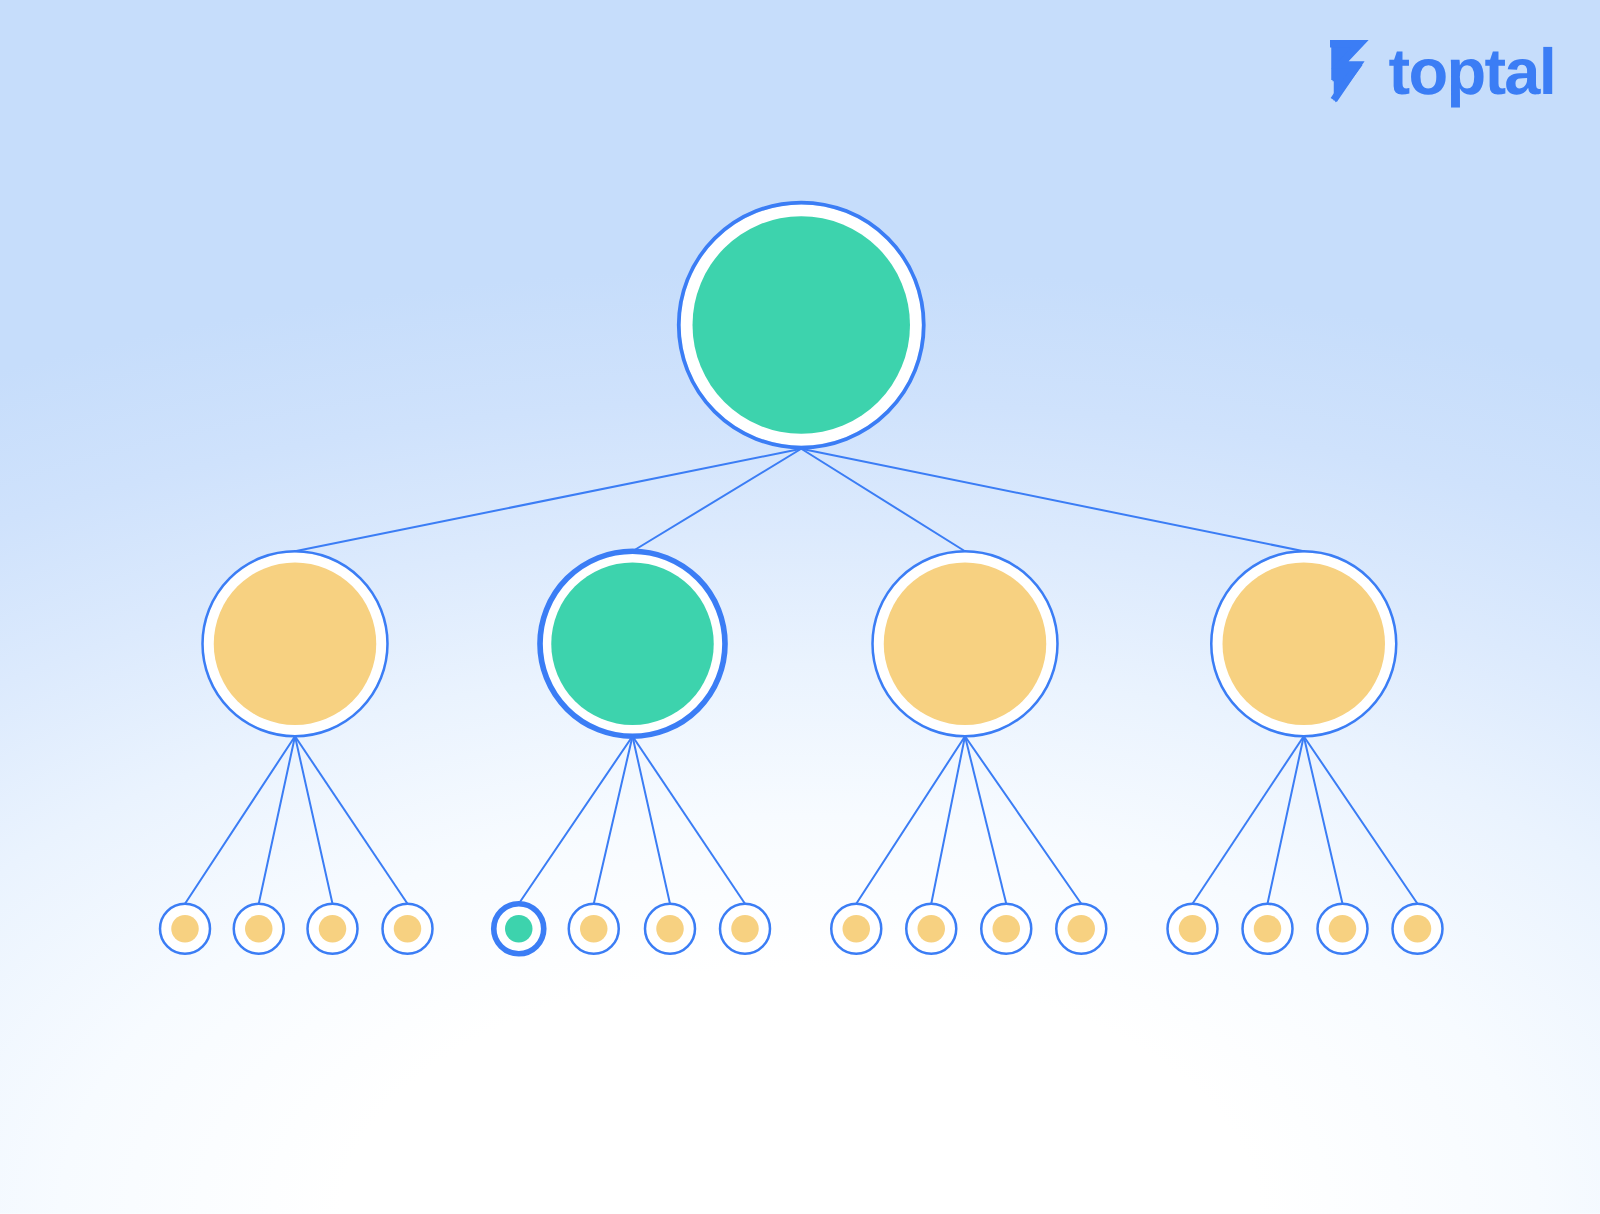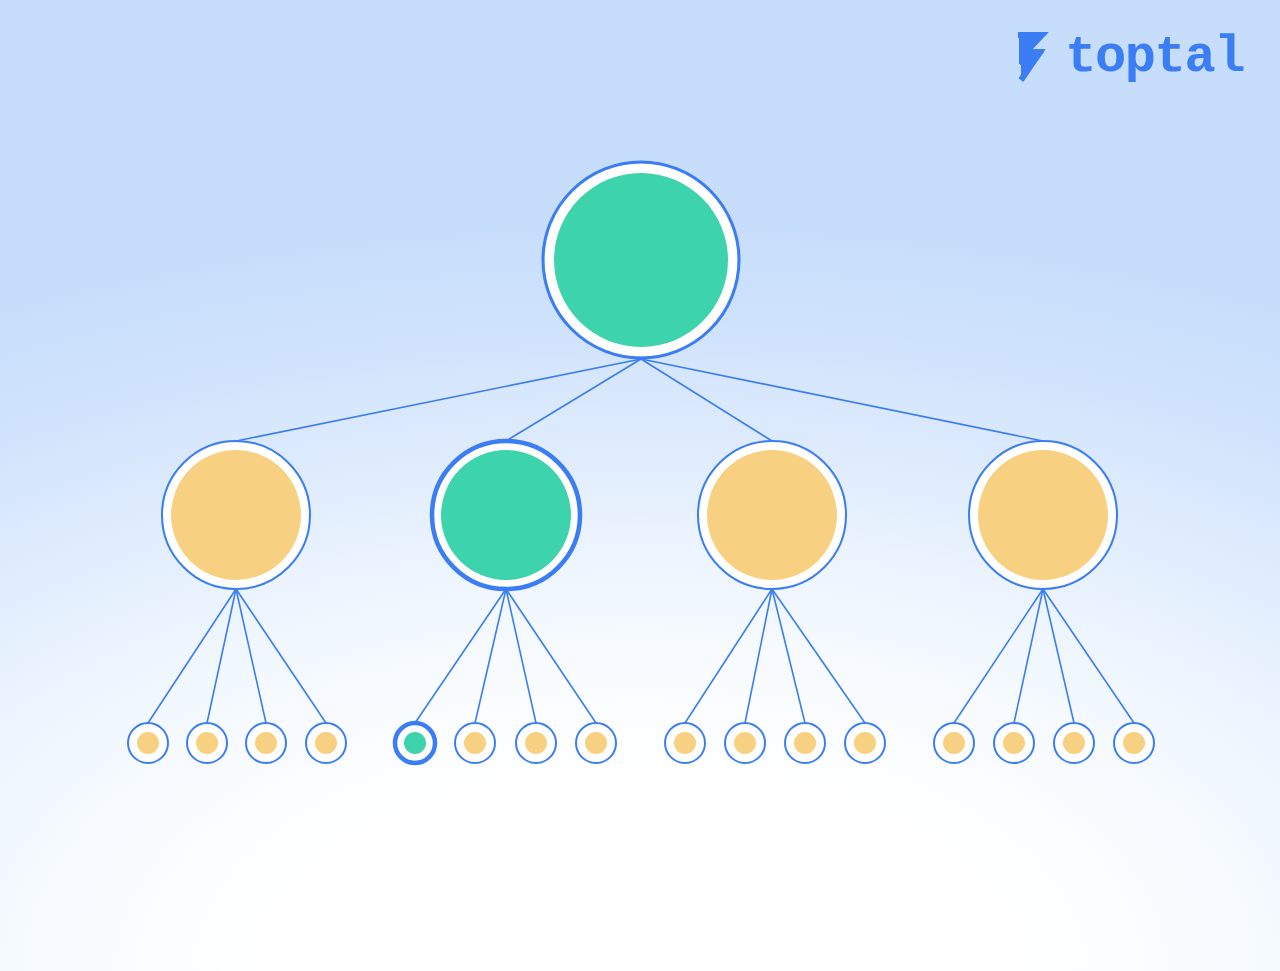--- a/index.html
+++ b/index.html
@@ -43,21 +43,21 @@
     align-items: center;
     gap: 9px;
     user-select: none;
   }
   #brand-logo .logo-mark {
     display: block;
     width: 40px;
     height: 52px;
   }
   #brand-logo .logo-word {
-    font-family: Liberation Mono, monospace;
+    font-family: Liberation Sans, sans-serif;
     font-size: 52px;
     font-weight: 700;
     letter-spacing: -1.4px;
     line-height: 1;
     color: #3b7df5;
   }
 </style>
 </head>
 <body>
 

